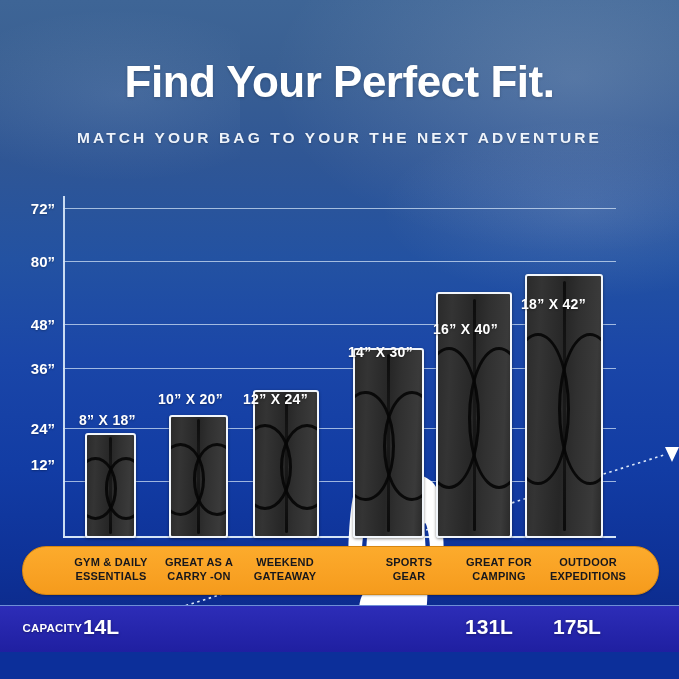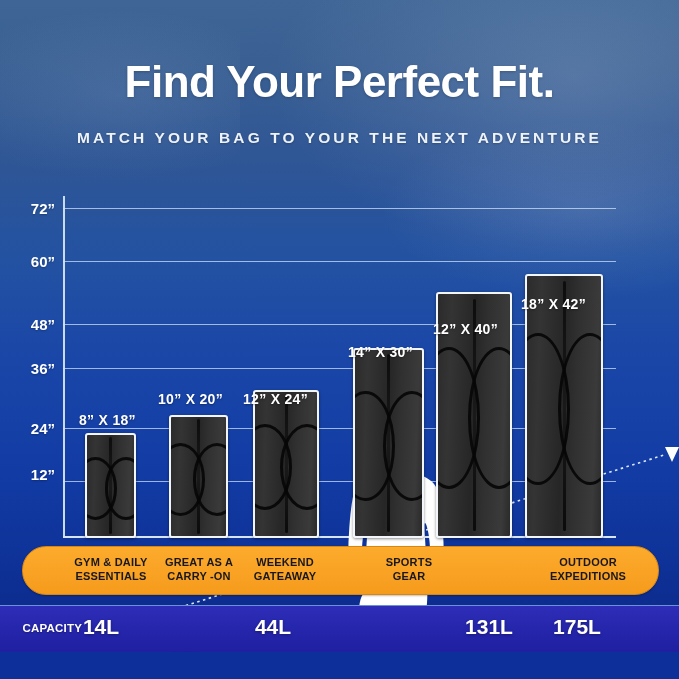--- a/index.html
+++ b/index.html
@@ -136,25 +136,25 @@
 
   <div class="cloud-wash"></div>
   <div class="cloud-wash2"></div>
   <div class="cloud-wash3"></div>
 
   <div class="title">Find Your Perfect Fit.</div>
   <div class="subtitle">MATCH YOUR BAG TO YOUR THE NEXT ADVENTURE</div>
 
   <div class="ylabels">
     <div class="ylabel" style="top:12px;">72”</div>
-    <div class="ylabel" style="top:65px;">60”</div>
+    <div class="ylabel" style="top:65px;">80”</div>
     <div class="ylabel" style="top:128px;">48”</div>
     <div class="ylabel" style="top:172px;">36”</div>
     <div class="ylabel" style="top:232px;">24”</div>
-    <div class="ylabel" style="top:278px;">12”</div>
+    <div class="ylabel" style="top:268px;">12”</div>
   </div>
 
   <div class="chart">
     <div class="axis-v"></div>
     <div class="axis-h"></div>
 
     <div class="gridline" style="top:12px;"></div>
     <div class="gridline" style="top:65px;"></div>
     <div class="gridline" style="top:128px;"></div>
     <div class="gridline" style="top:172px;"></div>
@@ -224,48 +224,49 @@
     </div>
     <div class="bag-dim" style="left:285px;top:148px;">14” X 30”</div>
 
     <div class="bag" style="left:373px;width:76px;height:246px;">
       <div class="bag-body">
         <div class="bag-seam"></div>
         <div class="bag-arc left"></div>
         <div class="bag-arc right"></div>
       </div>
     </div>
-    <div class="bag-dim" style="left:370px;top:125px;">12” X 40”</div>
+    <div class="bag-dim" style="left:370px;top:125px;">16” X 40”</div>
 
     <div class="bag" style="left:462px;width:78px;height:264px;">
       <div class="bag-body">
         <div class="bag-seam"></div>
         <div class="bag-arc left"></div>
         <div class="bag-arc right"></div>
       </div>
     </div>
     <div class="bag-dim" style="left:458px;top:100px;">18” X 42”</div>
   </div>
 
   <div class="usestrip">
     <div class="use-item" style="left:28px;width:120px;">GYM &amp; DAILY
 ESSENTIALS</div>
     <div class="use-item" style="left:206px;width:112px;">WEEKEND
 GATEAWAY</div>
     <div class="use-item" style="left:120px;width:112px;">GREAT AS A
 CARRY -ON</div>
     <div class="use-item" style="left:334px;width:104px;">SPORTS
 GEAR</div>
+    <div class="use-item" style="left:420px;width:112px;">GREAT FOR
+CAMPING</div>
     <div class="use-item" style="left:506px;width:118px;">OUTDOOR
 EXPEDITIONS</div>
   </div>
 
   <div class="capstrip">
     <div class="cap-label">CAPACITY</div>
     <div class="cap-item" style="left:62px;width:78px;">14L</div>
     <div class="cap-item" style="left:148px;width:78px;margin-top:33px;">25L</div>
-    <div class="cap-item" style="left:234px;width:78px;">44L</div>
     <div class="cap-item" style="left:448px;width:82px;">131L</div>
     <div class="cap-item" style="left:534px;width:86px;">175L</div>
   </div>
 
   <div class="footer-fill"></div>
 </div>
 
 </body></html>

